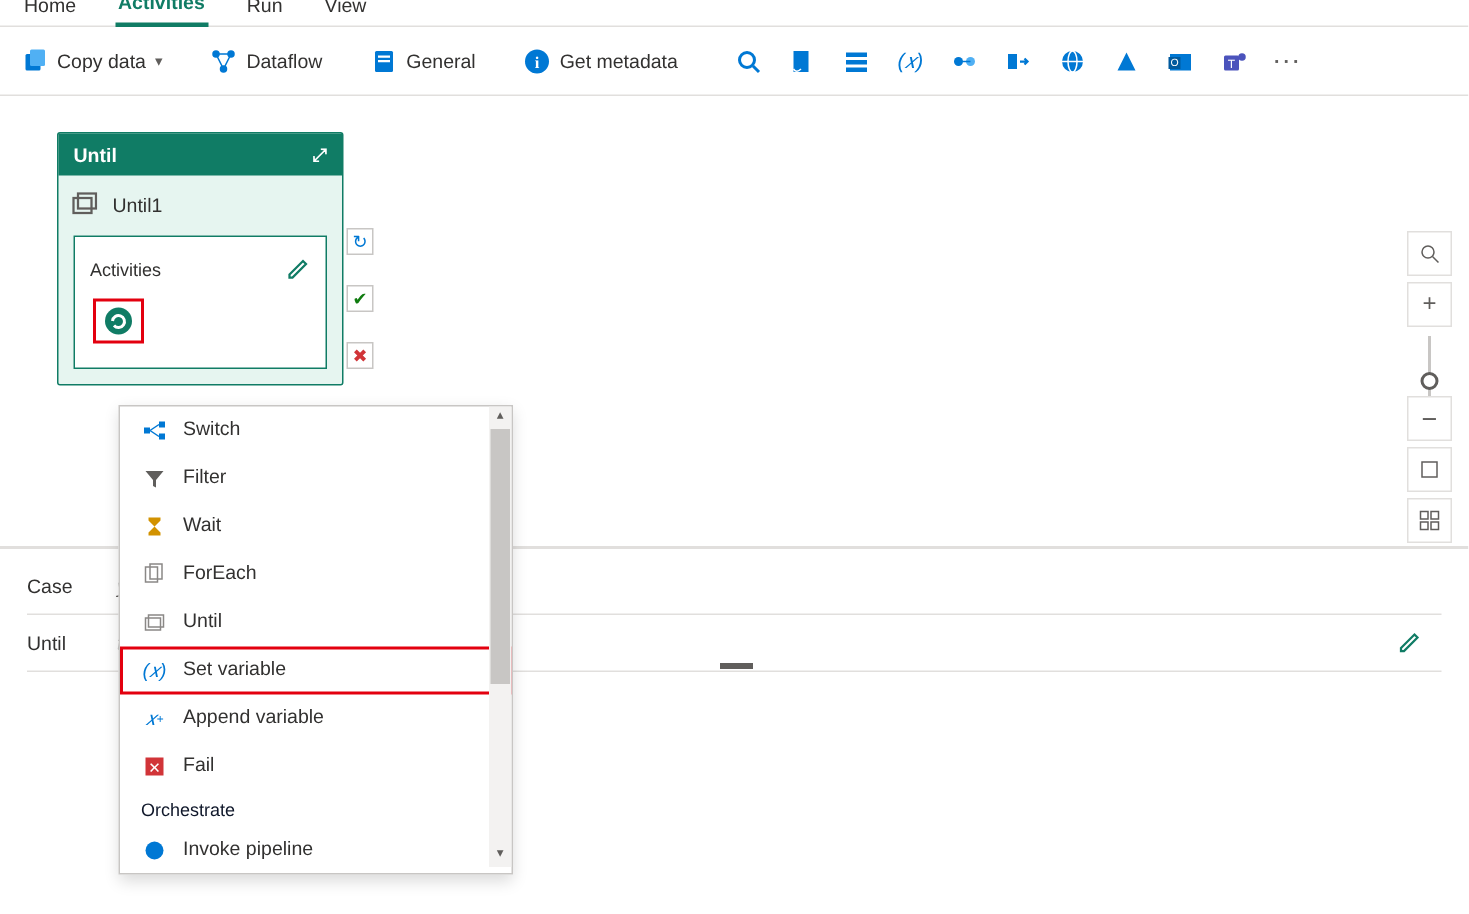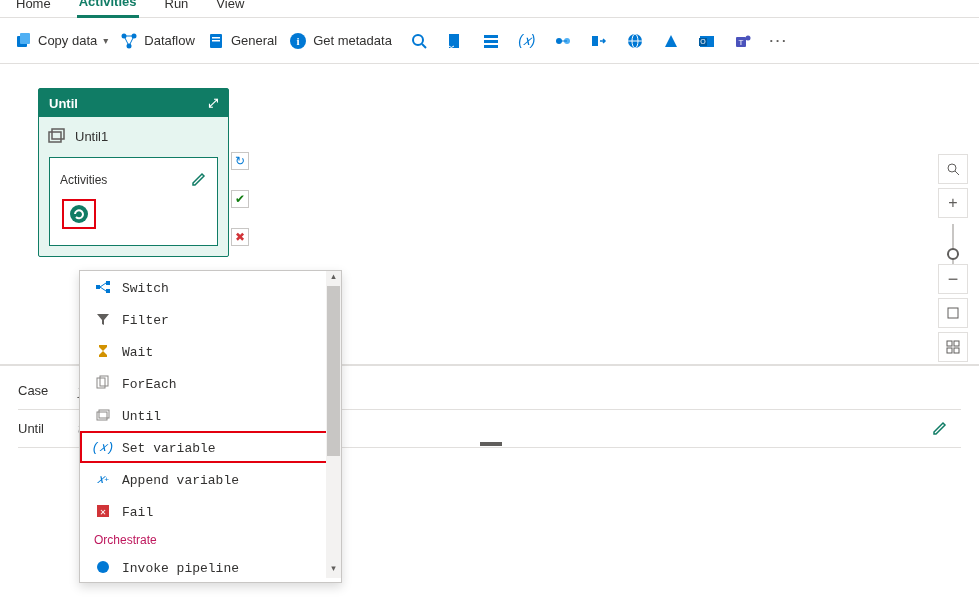--- a/index.html
+++ b/index.html
@@ -30,21 +30,21 @@
   .tab.active {
     color: #107c65;
     font-weight: 600;
     border-bottom: 3px solid #107c65;
     margin-bottom: -1px;
   }
   
   .toolbar {
     display: flex;
     align-items: center;
-    gap: 12px;
+    gap: 32px;
     padding: 10px 14px;
     border-bottom: 1px solid #e1dfdd;
     height: 46px;
   }
   .toolbar-item {
     display: flex;
     align-items: center;
     gap: 6px;
     cursor: pointer;
     color: #323130;
@@ -126,34 +126,33 @@
     box-shadow: 0 4px 10px rgba(0,0,0,0.15);
     z-index: 50;
     padding-bottom: 4px;
   }
   .dropdown-scroll {
     max-height: 308px;
     overflow: hidden;
     position: relative;
   }
   .dropdown-item {
-    display:flex; align-items:flex-end; gap:10px;
+    display:flex; align-items:flex-start; gap:10px;
     padding: 7px 14px;
     cursor:pointer;
     color:#323130;
     font-size: 13px;
-    font-family: Liberation Mono, monospace;
   }
   .dropdown-item.highlight {
     outline: 2px solid #e3000f;
     outline-offset: -2px;
   }
   .dropdown-section {
     padding: 6px 14px 4px 14px;
-    color:#be185d;
+    color:#0f172a;
     font-size: 12px;
   }
   .scroll-track {
     position:absolute; right:0; top:0; bottom:0; width:15px;
     background:#f3f2f1;
     display:flex; flex-direction:column; justify-content:space-between;
   }
   .scroll-arrow { height:15px; text-align:center; font-size:9px; color:#605e5c;}
   .scroll-thumb { position:absolute; right:1px; top:15px; width:13px; height:170px; background:#c8c6c4;}
   

